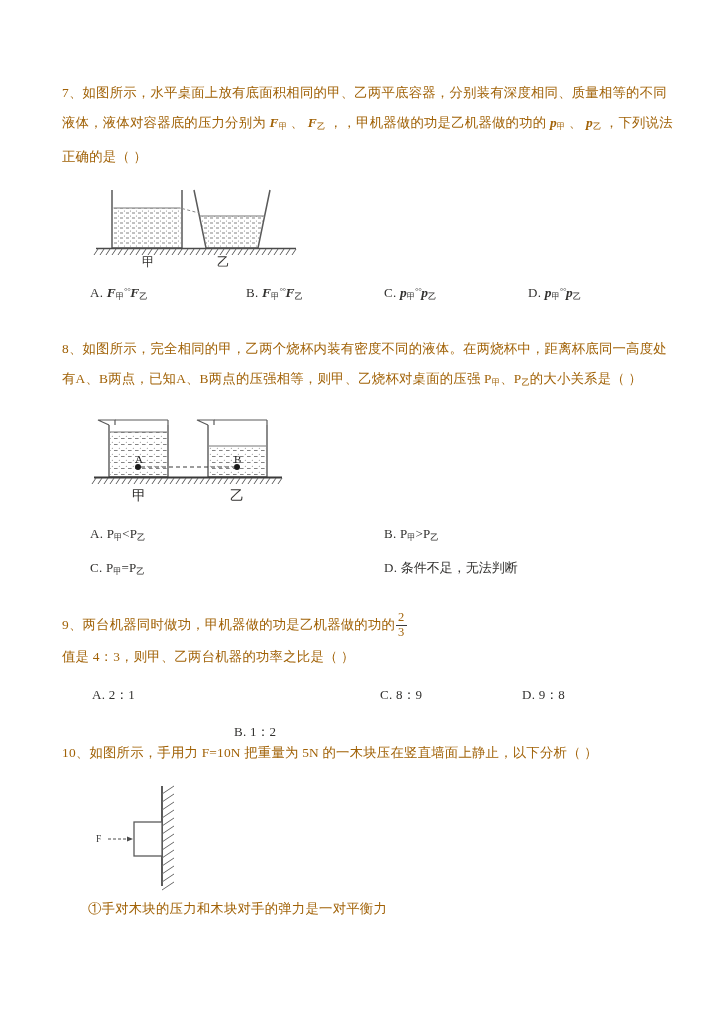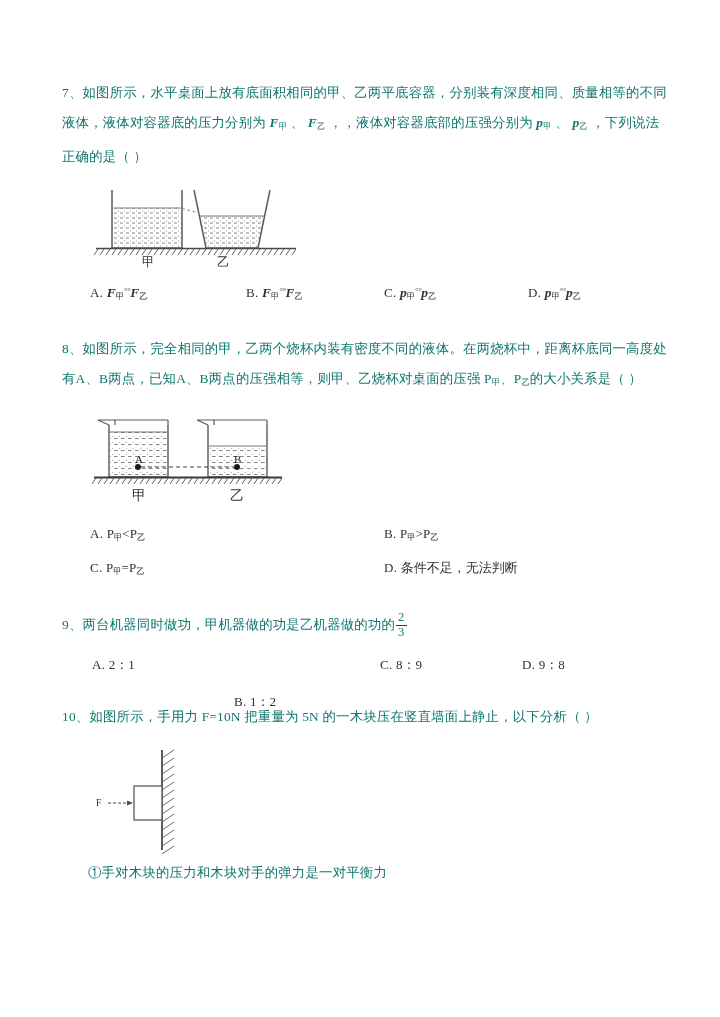--- a/index.html
+++ b/index.html
@@ -27,21 +27,21 @@
     left: 62px;
     top: 78px;
     width: 596px;
   }
 
   
   .qline {
     font-size: 13.4px;
     line-height: 30px;
     letter-spacing: 0.2px;
-    color: #0f766e;
+    color: #a16207;
     white-space: nowrap;
   }
 
   
   .var {
     font-family: "Liberation Serif", "DejaVu Serif", serif;
     font-style: italic;
     font-weight: bold;
     font-size: 13.5px;
   }
@@ -108,21 +108,21 @@
     <div>
       <div class="qline">
         <span>7、</span><span>如图所示，水平桌面上放有底面积相同的甲、乙两平底容器，分别装有深度相同、质量相等的不同</span>
       </div>
 
       <div class="qline">
         <span>液体，液体对容器底的压力分别为</span>
         <span class="var"><span>F</span><span class="sub">甲</span></span>
         <span>、</span>
         <span class="var"><span>F</span><span class="sub">乙</span></span>
-        <span>，</span><span>，液体对容器底部的压强分别为</span>
+        <span>，</span><span>，甲机器做的功是乙机器做的功的</span>
         <span class="pvar"><span>p</span><span class="sub">甲</span></span>
         <span>、</span>
         <span class="pvar"><span>p</span><span class="sub">乙</span></span>
         <span>，下列说法</span>
       </div>
 
       <div class="qline">
         <span>正确的是（     ）</span>
       </div>
 
@@ -306,20 +306,23 @@
           <span class="opt-label">D.</span>
           <span>条件不足，无法判断</span>
         </div>
       </div>
     </div>
 
     <div style="margin-top:24px;">
       <div class="qline" style="line-height:34px;margin-top:25px;">
         <span>9、</span><span>两台机器同时做功，甲机器做的功是乙机器做的功的</span><span class="frac"><span class="num">2</span><span class="den">3</span></span>
       </div>
+      <div class="qline">
+        <span>值是 4：3，则甲、乙两台机器的功率之比是（     ）</span>
+      </div>
 
       <div class="opts" style="margin-top:8px;">
         <div class="opt" style="left:30px;">
           <span class="opt-label">A.</span>
           <span>2：1</span>
         </div>
         <div class="opt" style="left:172px;margin-top:37px;">
           <span class="opt-label">B.</span>
           <span>1：2</span>
         </div>
@@ -327,21 +330,21 @@
           <span class="opt-label">C.</span>
           <span>8：9</span>
         </div>
         <div class="opt" style="left:460px;">
           <span class="opt-label">D.</span>
           <span>9：8</span>
         </div>
       </div>
     </div>
 
-    <div style="margin-top:22px;">
+    <div style="margin-top:28px;">
       <div class="qline">
         <span>10、</span><span>如图所示，手用力 F=10N 把重量为 5N 的一木块压在竖直墙面上静止，以下分析（      ）</span>
       </div>
 
       <div class="figwrap" style="height:112px;margin-top:12px;">
         <svg width="130" height="112" viewBox="0 0 130 112" style="position:absolute;left:28px;top:0;">
 
           <line x1="72" y1="6" x2="72" y2="106" stroke="#4a4a4a" stroke-width="1.8"></line>
 
           <g stroke="#6a6a6a" stroke-width="1">

